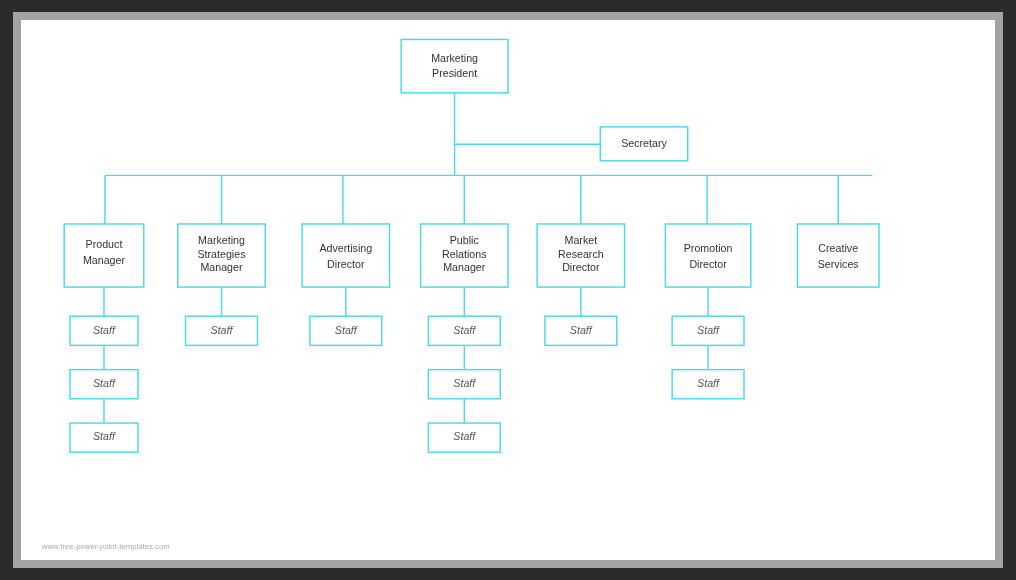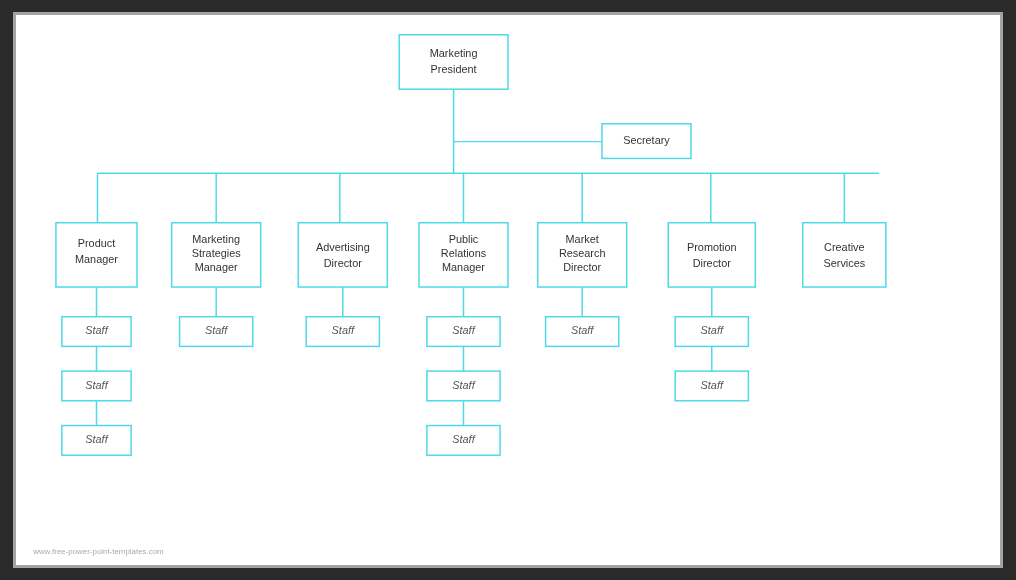--- a/index.html
+++ b/index.html
@@ -6,21 +6,21 @@
     body {
       background: #2a2a2a;
       display: flex;
       justify-content: center;
       align-items: center;
       width: 1016px;
       height: 580px;
       font-family: Arial, sans-serif;
     }
     .outer-border {
-      border: 3px solid #a3a3a3;
+      border: 8px solid #a3a3a3;
       background: white;
       width: 990px;
       height: 556px;
       position: relative;
       overflow: hidden;
     }
     .chart-container {
       width: 100%;
       height: 100%;
       position: relative;

